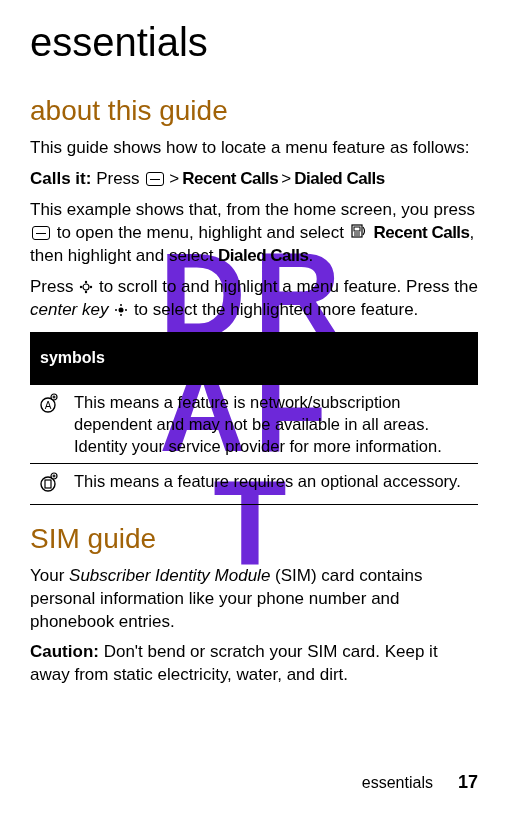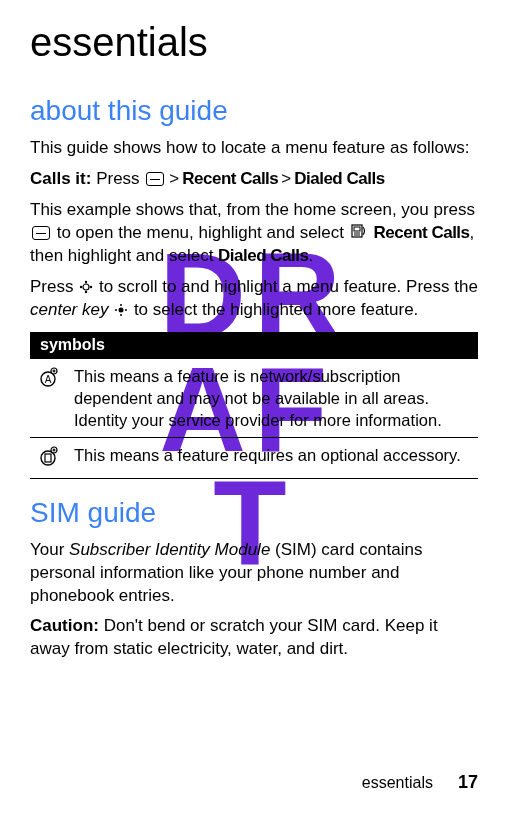--- a/index.html
+++ b/index.html
@@ -40,21 +40,21 @@
       font-size: 40px;
       font-weight: normal;
       margin-bottom: 30px;
       color: #000;
     }
     h2 {
       font-size: 28px;
       font-weight: normal;
       margin-top: 18px;
       margin-bottom: 10px;
-      color: #3b82f6;
+      color: #a16207;
     }
     p {
       font-size: 17px;
       line-height: 1.35;
       margin-bottom: 8px;
       color: #000;
     }
     .bold {
       font-weight: bold;
     }
@@ -92,21 +92,21 @@
     table.symbols-table {
       width: 100%;
       border-collapse: collapse;
       margin-top: 10px;
       margin-bottom: 10px;
     }
     table.symbols-table th {
       background: #000;
       color: #fff;
       text-align: left;
-      padding: 4px 10px;
+      padding: 17px 10px;
       font-size: 16px;
       font-weight: bold;
     }
     table.symbols-table td {
       border-top: 1px solid #000;
       border-bottom: 1px solid #000;
       padding: 6px 8px;
       font-size: 16.5px;
       vertical-align: top;
       line-height: 1.35;

